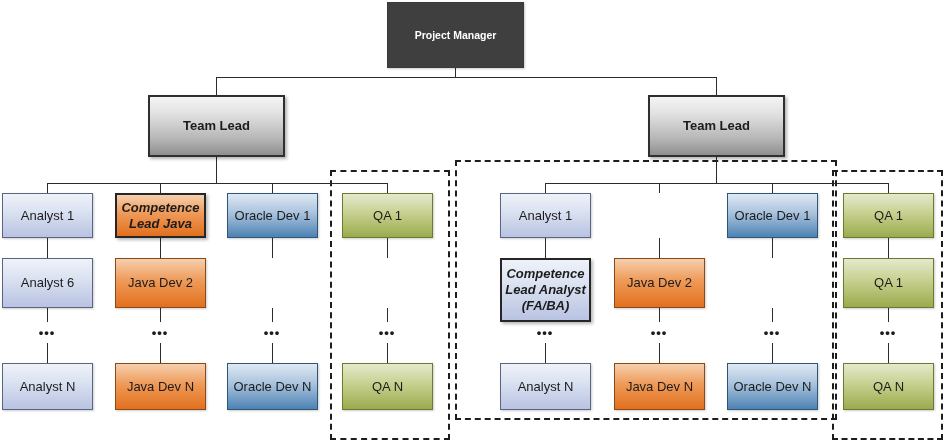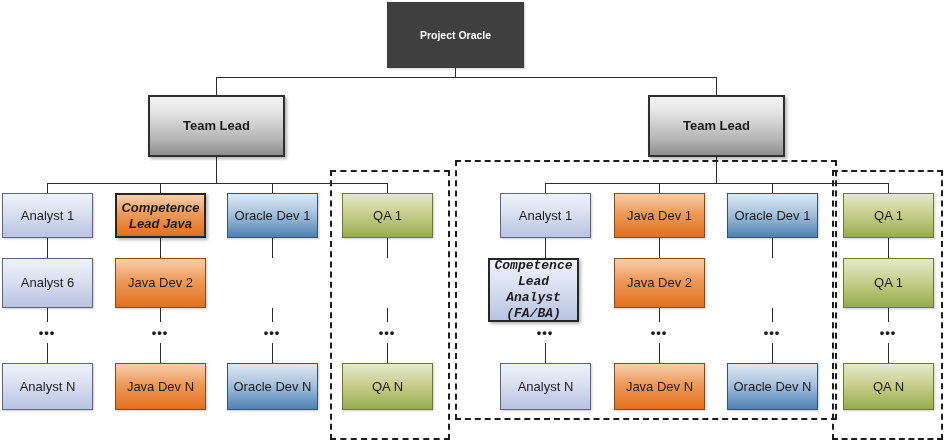--- a/index.html
+++ b/index.html
@@ -171,44 +171,43 @@
 
   <div class="dots" style="left:47px;  top:326px;">•••</div>
   <div class="dots" style="left:160px; top:326px;">•••</div>
   <div class="dots" style="left:272px; top:326px;">•••</div>
   <div class="dots" style="left:387px; top:326px;">•••</div>
   <div class="dots" style="left:545px; top:326px;">•••</div>
   <div class="dots" style="left:659px; top:326px;">•••</div>
   <div class="dots" style="left:772px; top:326px;">•••</div>
   <div class="dots" style="left:888px; top:326px;">•••</div>
 
-  <div class="node root" style="left:387px; top:2px; width:137px; height:66px;">Project Oracle</div>
+  <div class="node root" style="left:387px; top:2px; width:137px; height:66px;">Project Manager</div>
 
   <div class="node lead" style="left:148px; top:95px; width:137px; height:62px;">Team Lead</div>
   <div class="node lead" style="left:648px; top:95px; width:137px; height:62px;">Team Lead</div>
 
   <div class="node analyst" style="left:2px; top:193px; width:91px; height:45px;">Analyst 1</div>
   <div class="node analyst" style="left:2px; top:258px; width:91px; height:50px;">Analyst 6</div>
   <div class="node analyst" style="left:2px; top:363px; width:91px; height:47px;">Analyst N</div>
 
   <div class="node java competence" style="left:115px; top:193px; width:91px; height:45px;">Competence Lead Java</div>
   <div class="node java" style="left:115px; top:258px; width:91px; height:50px;">Java Dev 2</div>
   <div class="node java" style="left:115px; top:363px; width:91px; height:47px;">Java Dev N</div>
 
   <div class="node oracle" style="left:227px; top:193px; width:91px; height:45px;">Oracle Dev 1</div>
   <div class="node oracle" style="left:227px; top:363px; width:91px; height:47px;">Oracle Dev N</div>
 
   <div class="node qa" style="left:342px; top:193px; width:91px; height:45px;">QA 1</div>
   <div class="node qa" style="left:342px; top:363px; width:91px; height:47px;">QA N</div>
 
   <div class="node analyst" style="left:500px; top:193px; width:91px; height:45px;">Analyst 1</div>
-  <div class="node analyst competence" style="left:488px; top:258px; width:91px; height:64px;font-family:Liberation Mono, monospace;">Competence Lead Analyst (FA/BA)</div>
+  <div class="node analyst competence" style="left:500px; top:258px; width:91px; height:64px;">Competence Lead Analyst (FA/BA)</div>
   <div class="node analyst" style="left:500px; top:363px; width:91px; height:47px;">Analyst N</div>
 
-  <div class="node java" style="left:614px; top:193px; width:91px; height:45px;">Java Dev 1</div>
   <div class="node java" style="left:614px; top:258px; width:91px; height:50px;">Java Dev 2</div>
   <div class="node java" style="left:614px; top:363px; width:91px; height:47px;">Java Dev N</div>
 
   <div class="node oracle" style="left:727px; top:193px; width:91px; height:45px;">Oracle Dev 1</div>
   <div class="node oracle" style="left:727px; top:363px; width:91px; height:47px;">Oracle Dev N</div>
 
   <div class="node qa" style="left:843px; top:193px; width:91px; height:45px;">QA 1</div>
   <div class="node qa" style="left:843px; top:258px; width:91px; height:50px;">QA 1</div>
   <div class="node qa" style="left:843px; top:363px; width:91px; height:47px;">QA N</div>
 

